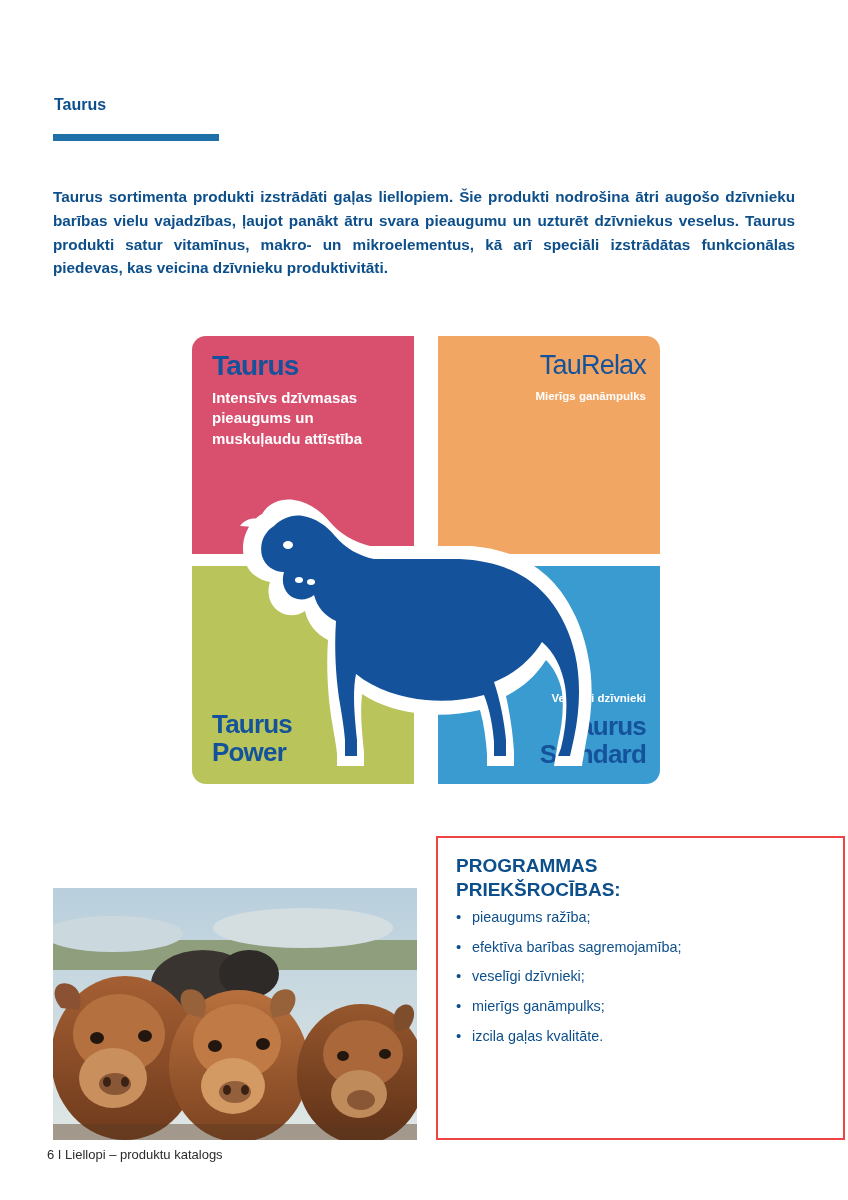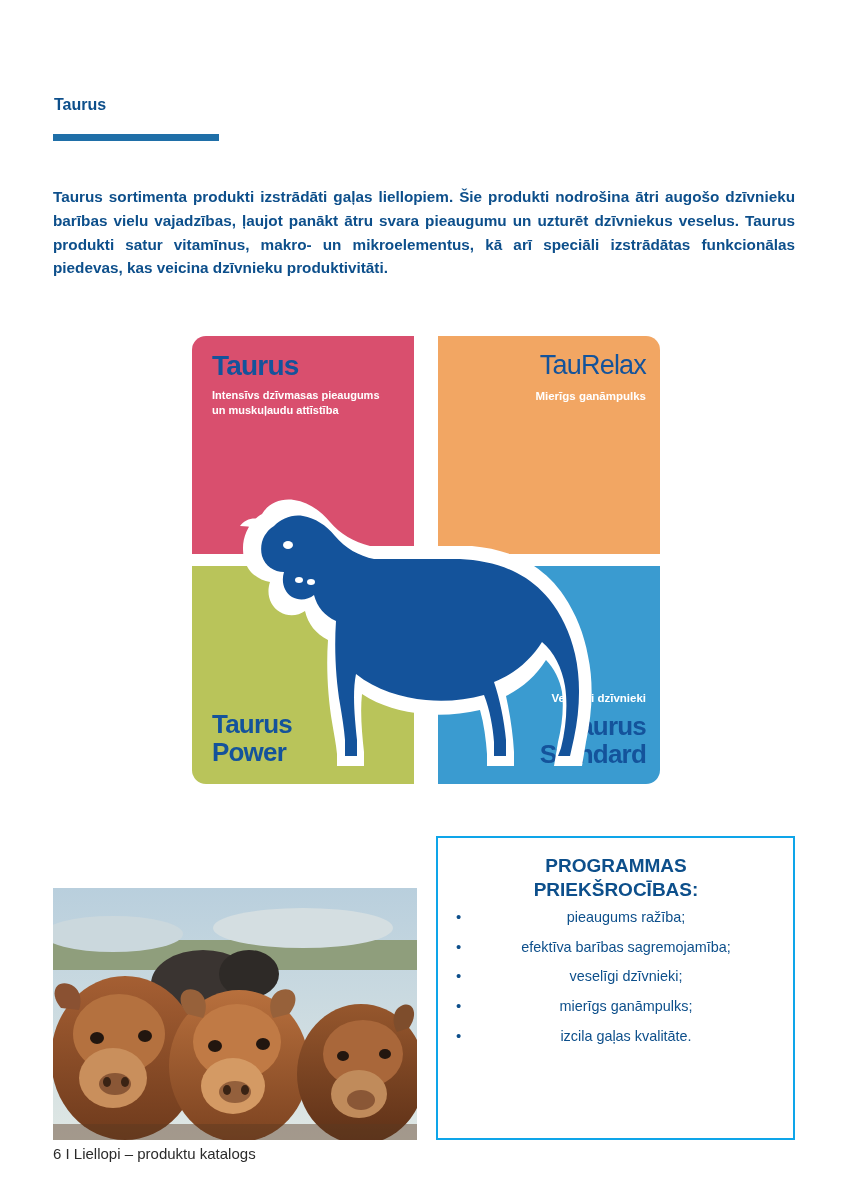--- a/index.html
+++ b/index.html
@@ -106,21 +106,21 @@
     left: 20px; top: 14px;
     font-size: 28px;
     font-weight: bold;
     color: #14539b;
     letter-spacing: -0.8px;
   }
   .tag-tl {
     position: absolute;
     left: 20px; top: 52px;
     width: 178px;
-    font-size: 11px;
+    font-size: 15px;
     font-weight: bold;
     line-height: 1.35;
     color: #ffffff;
   }
   .brand-taurelax {
     position: absolute;
     right: 14px; top: 14px;
     font-size: 27px;
     font-weight: normal;
     color: #14539b;
@@ -190,26 +190,25 @@
     overflow: hidden;
     background: #8a5a3b;
   }
   .photo svg { display: block; }
 
   
   .benefits {
     position: absolute;
     left: 436px;
     top: 836px;
-    width: 359px;
+    width: 409px;
     height: 304px;
-    border: 2px solid #0ea5e9;
+    border: 2px solid #ef4444;
     box-sizing: border-box;
     background: #ffffff;
-    text-align: center;
   }
   .benefits h2 {
     margin: 0;
     position: absolute;
     left: 18px;
     top: 16px;
     width: 320px;
     font-size: 19px;
     font-weight: bold;
     line-height: 1.28;
@@ -239,23 +238,22 @@
     top: -1px;
     font-size: 15px;
     color: #0d4f8b;
   }
 
   
   .footer {
     position: absolute;
     left: 47px;
     bottom: 38px;
-    font-size: 15px;
+    font-size: 13px;
     color: #2b2b2b;
-    margin-left: 6px;
   }
 </style>
 </head>
 <body>
 
 <div class="page">
 
   <div class="subtitle">Taurus</div>
   <div class="rule"></div>
 

